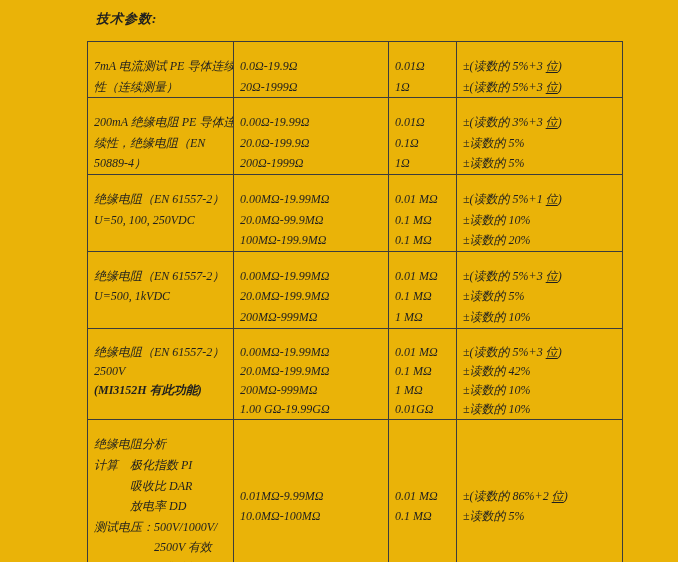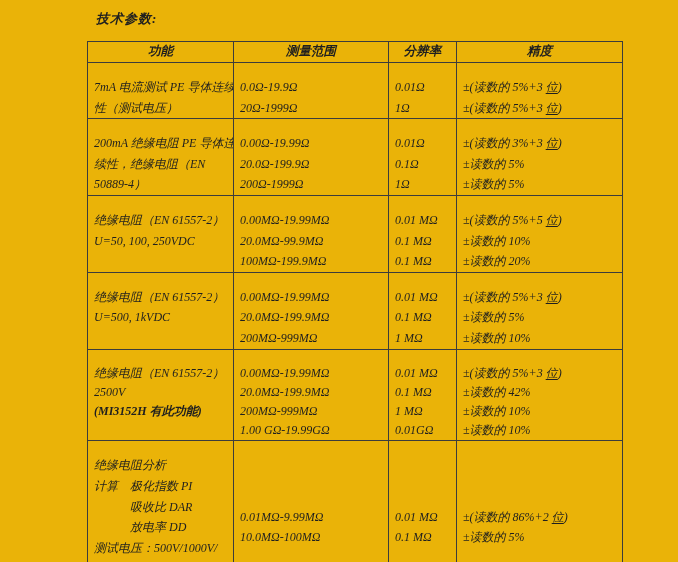--- a/index.html
+++ b/index.html
@@ -38,31 +38,25 @@
   <div class="doc-title">技术参数:</div>
 
   <table class="spec">
     <colgroup>
       <col style="width:146px">
         <col style="width:155px">
         <col style="width:68px">
         <col style="width:166px">
     </colgroup>
     <tbody>
-        <tr>
-      <th>功能</th>
-      <th>测量范围</th>
-      <th>分辨率</th>
-      <th>精度</th>
-    </tr>
 
     <tr class="h45">
       <td>
         <div class="line">7mA 电流测试 PE 导体连续</div>
-        <div class="line">性（测试电压）</div>
+        <div class="line">性（连续测量）</div>
       </td>
       <td>
         <div class="line">0.0Ω-19.9Ω</div>
         <div class="line">20Ω-1999Ω</div>
       </td>
       <td>
         <div class="line">0.01Ω</div>
         <div class="line">1Ω</div>
       </td>
       <td>
@@ -103,21 +97,21 @@
         <div class="line">0.00MΩ-19.99MΩ</div>
         <div class="line">20.0MΩ-99.9MΩ</div>
         <div class="line">100MΩ-199.9MΩ</div>
       </td>
       <td>
         <div class="line">0.01 MΩ</div>
         <div class="line">0.1 MΩ</div>
         <div class="line">0.1 MΩ</div>
       </td>
       <td>
-        <div class="line"><span>±(读数的 5%+5 </span><span class="u">位</span><span>)</span></div>
+        <div class="line"><span>±(读数的 5%+1 </span><span class="u">位</span><span>)</span></div>
         <div class="line"><span>±读数的 10%</span><span class="u"></span><span></span></div>
         <div class="line"><span>±读数的 20%</span><span class="u"></span><span></span></div>
       </td>
     </tr>
 
     <tr class="h63">
       <td>
         <div class="line">绝缘电阻（EN 61557-2）</div>
         <div class="line">U=500, 1kVDC</div>
       </td>

